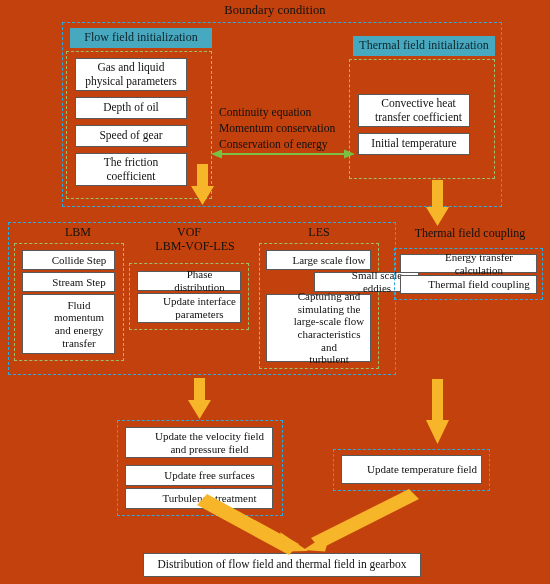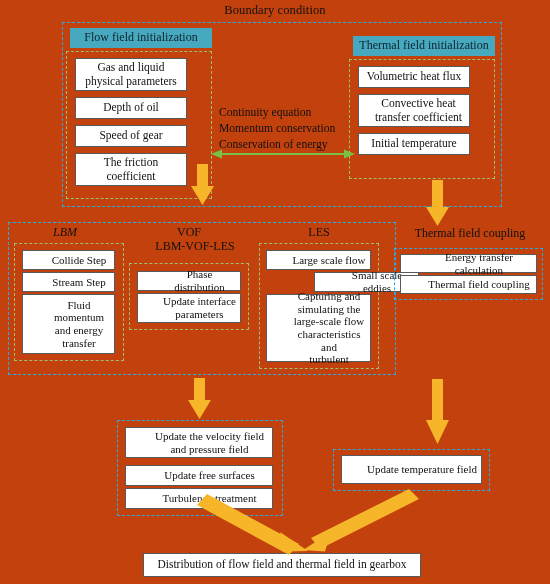--- a/index.html
+++ b/index.html
@@ -107,30 +107,29 @@
 coefficient</div>
 
   <div class="abs eqn" style="left:219px;top:105px;">Continuity equation</div>
   <div class="abs eqn" style="left:219px;top:121px;">Momentum conservation</div>
   <div class="abs eqn" style="left:219px;top:137px;">Conservation of energy</div>
 
   <div class="abs teal" style="left:353px;top:36px;width:142px;height:20px;">Thermal field initialization</div>
 
   <div class="abs green-dash" style="left:349px;top:59px;width:146px;height:120px;"></div>
 
-  <div class="abs nodebox" style="left:358px;top:66px;width:112px;height:22px;">Volumetric heat flux</div>
   <div class="abs nodebox" style="left:358px;top:94px;width:112px;height:33px;white-space:pre-line;padding-left:12px;">Convective heat
 transfer coefficient</div>
   <div class="abs nodebox" style="left:358px;top:133px;width:112px;height:22px;">Initial temperature</div>
 
   <div class="abs grouplabel" style="left:135px;top:208px;width:120px;margin-top:32px;">LBM-VOF-LES</div>
 
   <div class="abs blue-dash" style="left:8px;top:222px;width:388px;height:153px;"></div>
 
-  <div class="abs grouplabel" style="left:10px;top:226px;width:110px;font-style:italic;">LBM</div>
+  <div class="abs grouplabel" style="left:23px;top:226px;width:110px;">LBM</div>
   <div class="abs green-dash" style="left:14px;top:243px;width:110px;height:118px;"></div>
   <div class="abs nodebox small" style="left:22px;top:250px;width:93px;height:20px;">Collide Step</div>
   <div class="abs nodebox small" style="left:22px;top:272px;width:93px;height:20px;text-align:right;">Stream Step</div>
   <div class="abs nodebox small" style="left:22px;top:294px;width:93px;height:60px;white-space:pre-line;">Fluid
 momentum
 and energy
 transfer</div>
 
   <div class="abs grouplabel" style="left:129px;top:226px;width:120px;">VOF</div>
   <div class="abs green-dash" style="left:129px;top:263px;width:120px;height:67px;"></div>

